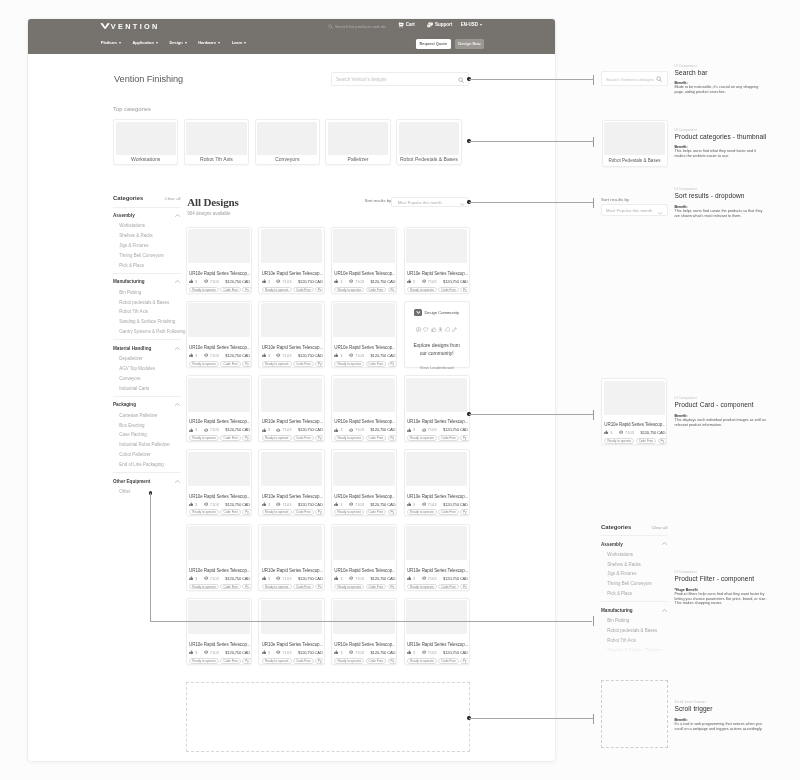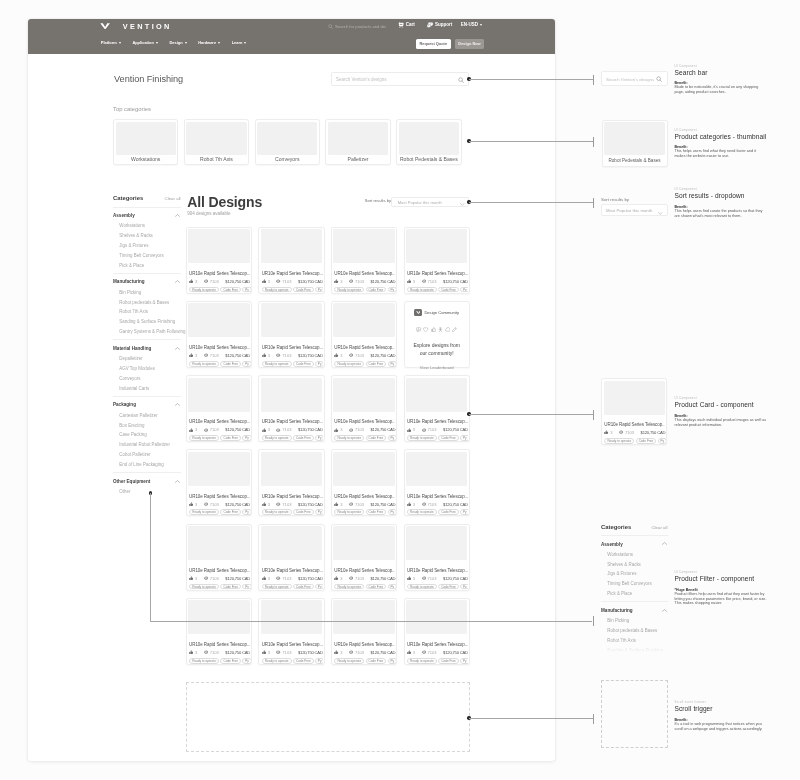--- a/index.html
+++ b/index.html
@@ -20,21 +20,21 @@
     left:28px;top:18.5px;width:527px;height:742px;
     background:#ffffff;
     border-radius:3px;
     box-shadow:0 1px 4px rgba(0,0,0,.07), 0 0 0 .6px rgba(0,0,0,.045);
     overflow:hidden;
   }
 
   
   #topnav{left:0;top:0;width:527px;height:35px;background:#76736f;}
   .nav-row1{position:absolute;left:0;top:0;width:527px;height:17px;}
-  .brand{position:absolute;left:72.2px;top:4.2px;display:flex;align-items:center;gap:12px;}
+  .brand{position:absolute;left:72.2px;top:4.2px;display:flex;align-items:center;gap:0;}
   .brand-mark{display:block;line-height:0;}
   .brand-text{font-size:7.3px;letter-spacing:2.35px;color:#fff;font-weight:700;line-height:7px;padding-left:.4px;}
   .nav-search{position:absolute;left:299.5px;top:3.7px;height:9px;display:flex;align-items:center;gap:2.6px;}
   .nav-search span{font-size:4.15px;color:#b2afac;white-space:nowrap;line-height:6px;overflow:hidden;max-width:51px;}
   .nav-util{position:absolute;top:3.6px;display:flex;align-items:center;gap:2.2px;color:#fff;font-size:4.5px;font-weight:700;line-height:6px;}
   .nav-util svg{display:block;}
   .nav-row2{position:absolute;left:0;top:17px;width:527px;height:18px;}
   .nav-menu{position:absolute;left:72.8px;top:4.5px;display:flex;gap:11.6px;}
   .nav-item{display:flex;align-items:center;gap:2px;color:#fff;font-size:3.95px;font-weight:700;white-space:nowrap;line-height:5px;}
   .caret{width:0;height:0;border-left:1.9px solid transparent;border-right:1.9px solid transparent;border-top:2.2px solid #fff;display:block;margin-top:.3px;}
@@ -60,21 +60,21 @@
   .filter .grp{border-top:.55px solid #efefef;padding-top:5.5px;margin-top:4.5px;}
   .filter .grp:first-of-type{margin-top:5.8px;}
   .filter .ghead{display:flex;align-items:center;justify-content:space-between;font-size:4.6px;font-weight:700;color:#3f3f3f;line-height:6px;}
   .filter .ghead svg{margin-top:-1.2px;margin-right:.6px;}
   .filter .gitem{font-size:4.45px;color:#a7a7a7;margin-top:4.2px;padding-left:6.3px;white-space:nowrap;line-height:5.7px;}
   .filter .glist{margin-top:3.3px;}
 
   #fsidebar{left:85px;top:176.5px;width:67.6px;}
 
   
-  #res-title{left:159.2px;top:178.5px;font-size:14px;color:#3d3d3d;font-weight:700;letter-spacing:-.12px;line-height:11px;}
+  #res-title{left:159.2px;top:178.5px;font-size:11px;color:#3d3d3d;font-weight:700;letter-spacing:-.12px;line-height:11px;font-family:Liberation Serif, serif;}
   #res-count{left:159.2px;top:192.8px;font-size:4.5px;color:#9e9e9e;line-height:6px;}
   #sort-label{left:336.8px;top:179.2px;font-size:4.1px;color:#6e6e6e;line-height:6px;}
   #sort-box{left:363.3px;top:178.1px;width:77.7px;height:10.8px;border:.6px solid #ececec;border-radius:1.6px;background:#fff;position:absolute;}
   #sort-box .val{position:absolute;left:5.4px;top:2.6px;font-size:4.1px;color:#adadad;line-height:6px;}
   #sort-box .cv{position:absolute;right:3.4px;top:3.1px;}
 
   
   #grid{left:157.8px;top:208px;width:284.2px;display:flex;flex-wrap:wrap;gap:7.3px 6.3px;}
   .pcard{width:66.3px;height:67px;background:#fff;border:.55px solid #ededed;border-radius:2.6px;box-shadow:0 .6px 1.6px rgba(0,0,0,.03);overflow:hidden;position:relative;}
   .pcard .img{height:34px;background:#f2f2f2;margin:1.5px 1.5px 0;border-radius:1.6px;}

